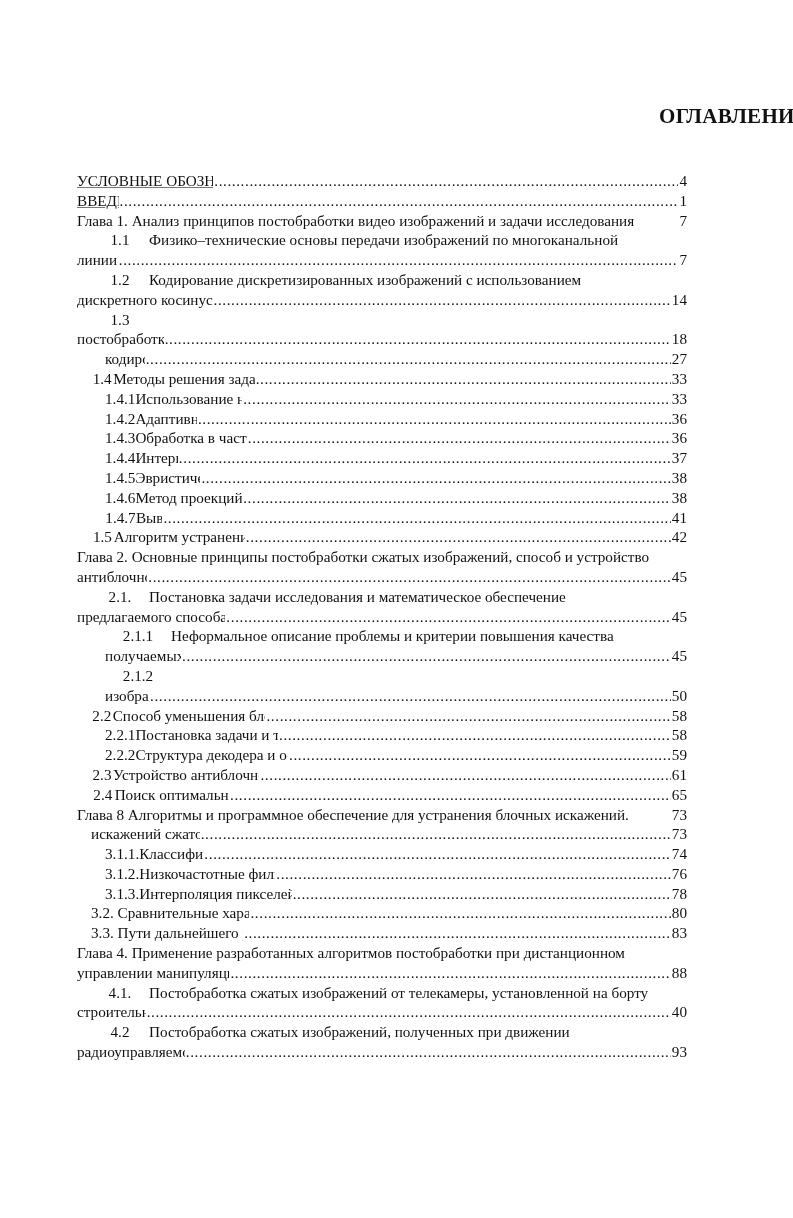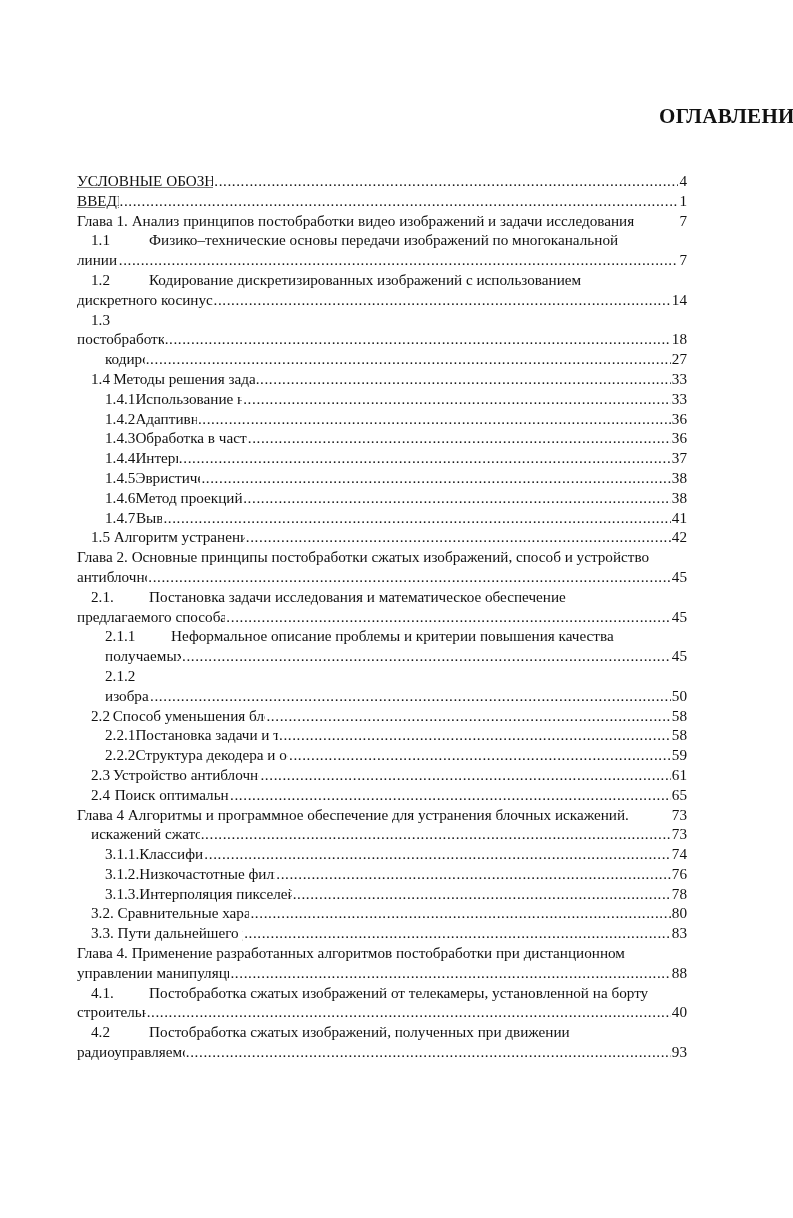--- a/index.html
+++ b/index.html
@@ -3,21 +3,21 @@
 <meta charset="utf-8">
 <style>
   html, body { margin: 0; padding: 0; background: #ffffff; }
   body { width: 793px; height: 1218px; position: relative; overflow: hidden;
          font-family: "Liberation Serif", "DejaVu Serif", serif; color: #111; }
   .title { position: absolute; top: 104px; left: 16px; width: 793px; text-align: right;
            font-weight: bold; font-size: 21px; letter-spacing: 0.3px; }
   .toc { position: absolute; top: 171px; left: 77px; width: 610px; font-size: 15.2px; line-height: 19.8px; }
   .entry { position: relative; }
   .line { display: flex; align-items: baseline; white-space: nowrap; }
-  .num { display: inline-block; }
+  .num { display: inline-block; text-align: center; }
   .lvl1 .num { width: 58px; }
   .lvl2 .num { width: 66px; }
   .lvl1 { padding-left: 14px; }
   .lvl2 { padding-left: 28px; }
   .lvl1 .cont { margin-left: -14px; }
   .lvl2 .cont { margin-left: 0px; }
   .txt { white-space: nowrap; overflow: hidden; }
   .dots { flex: 1 1 auto; overflow: hidden; white-space: nowrap; margin: 0 1px; }
   .dots::before { content: "......................................................................................................................................................................................................................................................"; letter-spacing: 0.6px; }
   .page { flex: 0 0 auto; text-align: right; }
@@ -255,21 +255,21 @@
     <div class="line">
         <span class="num">2.4</span>
         <span class="txt">Поиск оптимальных параметров алгоритма</span>
         <span class="dots"></span>
         <span class="page">65</span>
       </div>
   </div>
 
   <div class="entry lvl0">
     <div class="line">
-        <span class="txt">Глава 4 Алгоритмы и программное обеспечение для устранения блочных искажений.</span>
+        <span class="txt">Глава 8 Алгоритмы и программное обеспечение для устранения блочных искажений.</span>
         <span class="nodots"></span>
         <span class="page">73</span>
       </div>
   </div>
 
   <div class="entry lvl1">
     <div class="line">
         <span class="txt">искажений сжатого видеоизображения</span>
         <span class="dots"></span>
         <span class="page">73</span>

